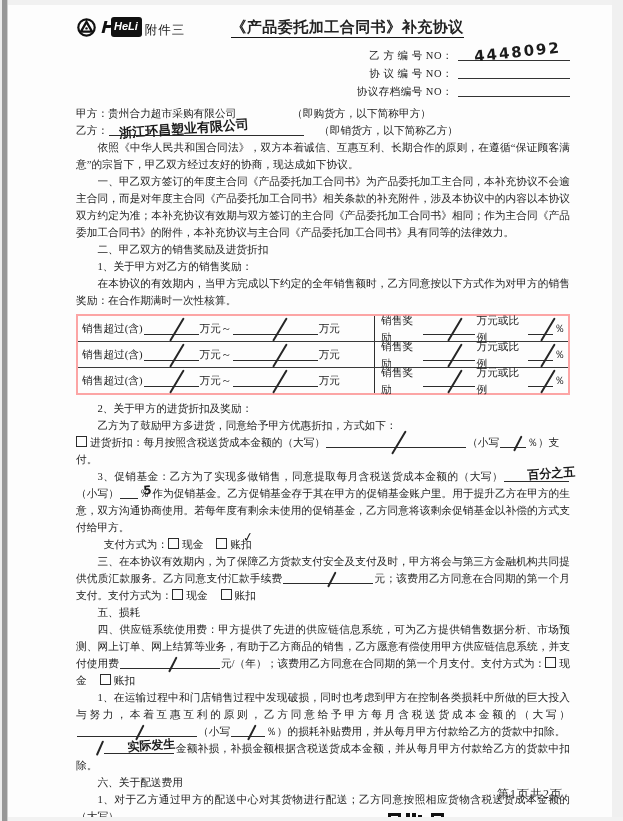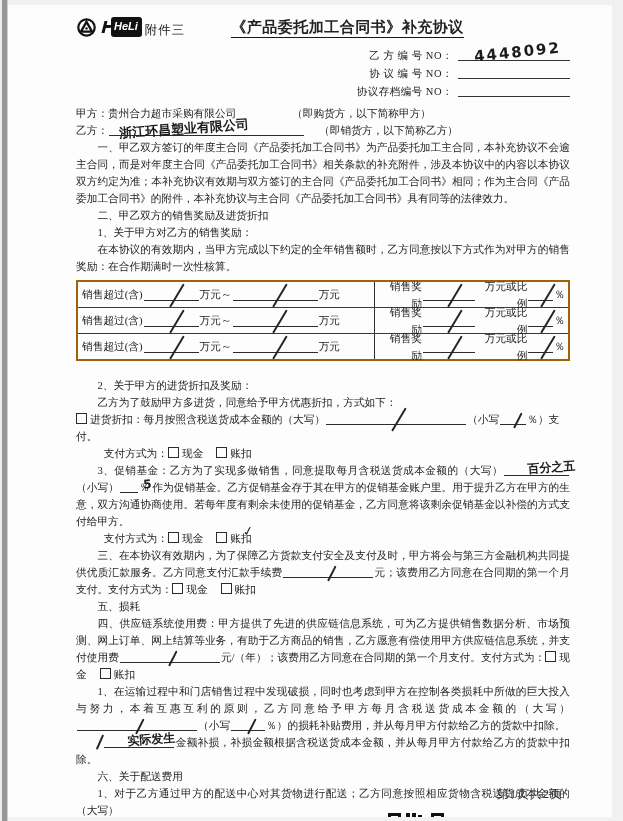--- a/index.html
+++ b/index.html
@@ -54,21 +54,21 @@
              font-family:"DejaVu Sans",sans-serif;transform:rotate(-10deg);}
   .gap{display:inline-block;width:13px;}
   .mini-slash{display:inline-block;width:6px;height:13px;position:relative;vertical-align:-2px;}
   .mini-slash::after{content:"";position:absolute;left:2px;bottom:-2px;width:1.6px;height:16px;
              background:#262626;transform:rotate(24deg);border-radius:2px;}
   .note-a{margin-left:32px;}
   .note-b{margin-left:14px;}
   .aname{display:inline-block;width:152px;}
 
   
-  .rtable{border:2px solid #a16207;margin:5px 0 16px 0;text-align:right;}
+  .rtable{border:2px solid #fca5a5;margin:5px 0 5px 0;}
   .trow{display:flex;height:25px;border-top:1.4px solid #3a3a3a;}
   .trow:first-child{border-top:none;}
   .tcell-l{width:59%;border-right:1.5px solid #2f2f2f;display:flex;align-items:center;padding:0 3px 0 4px;}
   .tcell-r{flex:1;display:flex;align-items:center;padding:0 3px 0 6px;}
   .rtable .blank{height:11px;}
 
   .footer-page{position:absolute;left:497px;top:786px;font-size:12px;letter-spacing:1px;color:#333;}
   .qr-part{position:absolute;left:388px;top:813px;width:56px;height:8px;overflow:hidden;}
   .qr-part .q{position:absolute;top:0;width:13px;height:13px;border:3px solid #111;box-sizing:border-box;}
   .q1{left:0}.q2{right:0}
@@ -114,20 +114,21 @@
         <span class="nline"></span>
       </div>
     </div>
 
     <p class="noind" style="margin-top:6px;">
       <span>甲方：</span><span class="aname">贵州合力超市采购有限公司</span><span class="note-a">（即购货方，以下简称甲方）</span>
     </p>
     <p class="noind">
       <span>乙方：</span><span class="blank w195"><span class="hand">浙江环昌塑业有限公司</span></span><span class="note-b">（即销货方，以下简称乙方）</span>
     </p>
+    <p class="jp">依照《中华人民共和国合同法》，双方本着诚信、互惠互利、长期合作的原则，在遵循“保证顾客满意”的宗旨下，甲乙双方经过友好的协商，现达成如下协议。</p>
 
     <p class="jp">一、甲乙双方签订的年度主合同《产品委托加工合同书》为产品委托加工主合同，本补充协议不会逾主合同，而是对年度主合同《产品委托加工合同书》相关条款的补充附件，涉及本协议中的内容以本协议双方约定为准；本补充协议有效期与双方签订的主合同《产品委托加工合同书》相同；作为主合同《产品委加工合同书》的附件，本补充协议与主合同《产品委托加工合同书》具有同等的法律效力。</p>
 
     <p class="jp">二、甲乙双方的销售奖励及进货折扣</p>
     <p class="jp">1、关于甲方对乙方的销售奖励：</p>
     <p class="jp">在本协议的有效期内，当甲方完成以下约定的全年销售额时，乙方同意按以下方式作为对甲方的销售奖励：在合作期满时一次性核算。</p>
 
     <div class="rtable">
       <div class="trow">
         <div class="tcell-l">
@@ -176,23 +177,20 @@
             <span class="blank w26 sl-lg"></span>
             <span>％</span>
         </div>
       </div>
     </div>
 
     <p class="jp">2、关于甲方的进货折扣及奖励：</p>
     <p class="jp">乙方为了鼓励甲方多进货，同意给予甲方优惠折扣，方式如下：</p>
     <p class="noind">
       <span class="cbx"></span><span>进货折扣：每月按照含税送货成本金额的（大写）</span><span class="blank w140 sl-lg"></span><span>（小写</span><span class="blank w26 sl"></span><span>％）支付。</span>
-    </p>
-    <p class="pay-ln">
-      <span>支付方式为：</span><span class="cbx"></span><span>现金</span><span class="gap"></span><span class="cbx"></span><span>账扣</span>
     </p>
 
     <p class="jp">
       <span>3、促销基金：乙方为了实现多做销售，同意提取每月含税送货成本金额的（大写）</span><span class="blank w65"><span class="hand hand-sm">百分之五</span></span><span>（小写）</span><span class="blank w18"><span class="hand hand-sm">5</span></span><span>％ 作为促销基金。乙方促销基金存于其在甲方的促销基金账户里。用于提升乙方在甲方的生意，双方沟通协商使用。若每年度有剩余未使用的促销基金，乙方同意将该剩余促销基金以补偿的方式支付给甲方。</span>
     </p>
     <p class="pay-ln">
       <span>支付方式为：</span><span class="cbx"></span><span>现金</span><span class="gap"></span><span class="cbx"><span class="handcheck">✓</span></span><span>账扣</span>
     </p>
 
     <p class="jp">

